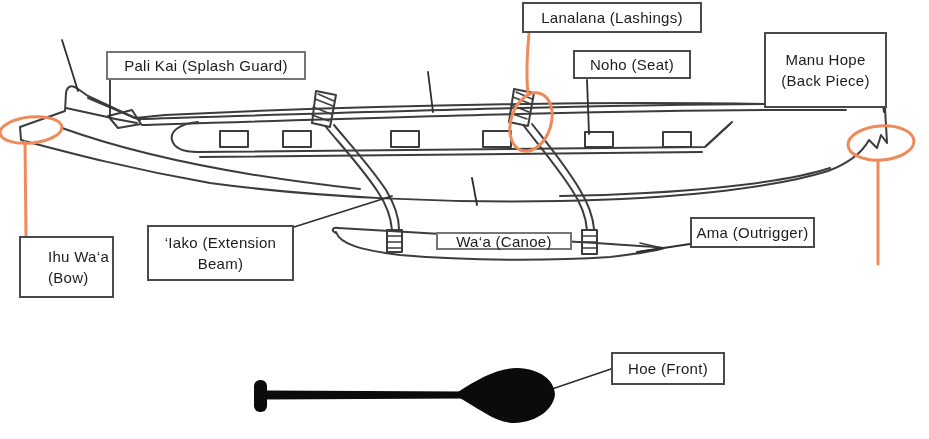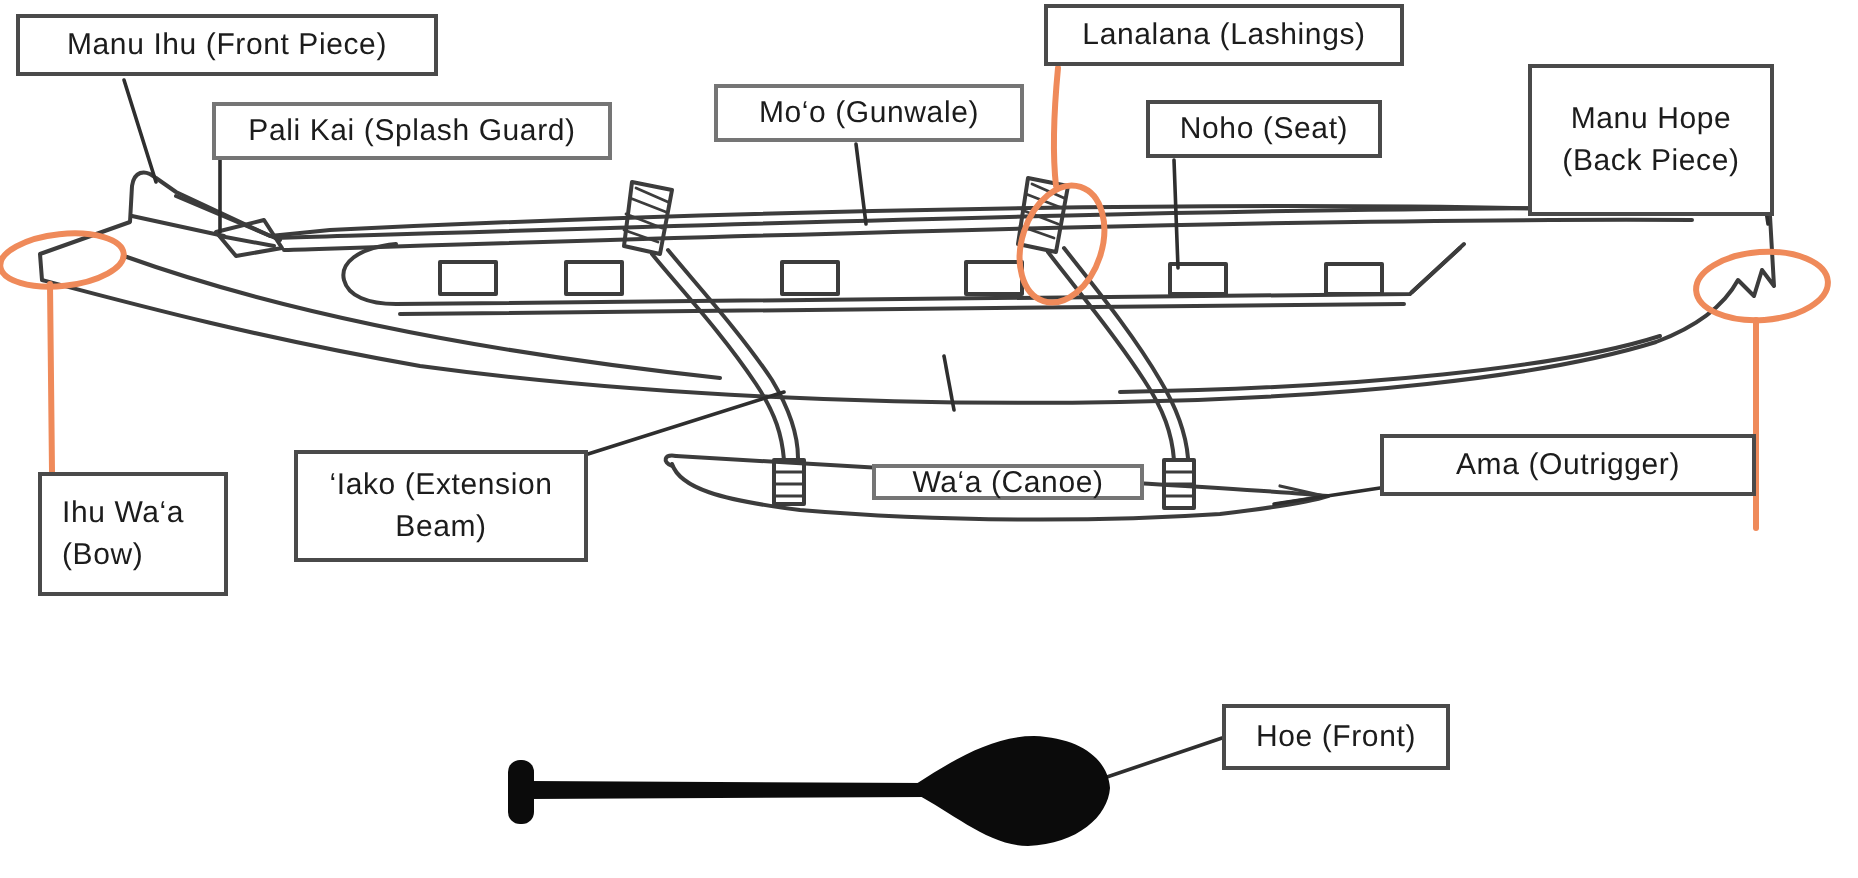--- a/index.html
+++ b/index.html
@@ -21,21 +21,21 @@
     letter-spacing:.3px;
     line-height:1.4;
     display:flex;
     flex-direction:column;
     justify-content:center;
     align-items:center;
     text-align:center;
     white-space:nowrap;
   }
   .label-box.light{border-color:#757575;}
-  .label-box.left-align{align-items:flex-start;text-align:left;padding-left:10px;}
+  .label-box.left-align{align-items:flex-start;text-align:left;padding-left:27px;}
   .label-box.right-align{align-items:flex-end;text-align:right;padding-right:9px;}
 </style>
 </head>
 <body>
 
 <div id="canvas">
 
   <svg id="art" width="929" height="439" viewBox="0 0 929 439">
 
     <g fill="none" stroke="#3c3c3c" stroke-width="2" stroke-linecap="round" stroke-linejoin="round">
@@ -140,31 +140,25 @@
       <rect x="254" y="380" width="13" height="32" rx="6"></rect>
       <path d="M 265,390.5 L 463,391.5 L 463,398.5 L 265,399.5 Z"></path>
       <path d="M 458,392
         C 478,379 497,368 517,368
         C 541,369 554,380 555,394
         C 554,408 539,422 514,423
         C 495,423 477,407 458,397 Z"></path>
     </g>
   </svg>
 
-  <div class="label-box" style="left:8px;top:7px;width:211px;height:31px;">
-    <span>Manu Ihu (Front Piece)</span>
-  </div>
 
   <div class="label-box light" style="left:106px;top:51px;width:200px;height:29px;">
     <span>Pali Kai (Splash Guard)</span>
   </div>
 
-  <div class="label-box light" style="left:357px;top:42px;width:155px;height:29px;">
-    <span>Mo‘o (Gunwale)</span>
-  </div>
 
   <div class="label-box" style="left:522px;top:2px;width:180px;height:31px;">
     <span>Lanalana (Lashings)</span>
   </div>
 
   <div class="label-box" style="left:573px;top:50px;width:118px;height:29px;">
     <span>Noho (Seat)</span>
   </div>
 
   <div class="label-box" style="left:764px;top:32px;width:123px;height:76px;">
@@ -179,21 +173,21 @@
 
   <div class="label-box" style="left:147px;top:225px;width:147px;height:56px;">
     <span>‘Iako (Extension</span>
     <span>Beam)</span>
   </div>
 
   <div class="label-box light" style="left:436px;top:206px;width:136px;height:18px;margin-top:26px;">
     <span>Wa‘a (Canoe)</span>
   </div>
 
-  <div class="label-box" style="left:690px;top:217px;width:188px;height:31px;">
+  <div class="label-box" style="left:690px;top:217px;width:125px;height:31px;">
     <span>Ama (Outrigger)</span>
   </div>
 
 
   <div class="label-box" style="left:611px;top:352px;width:114px;height:33px;">
     <span>Hoe (Front)</span>
   </div>
 
 </div>
 

